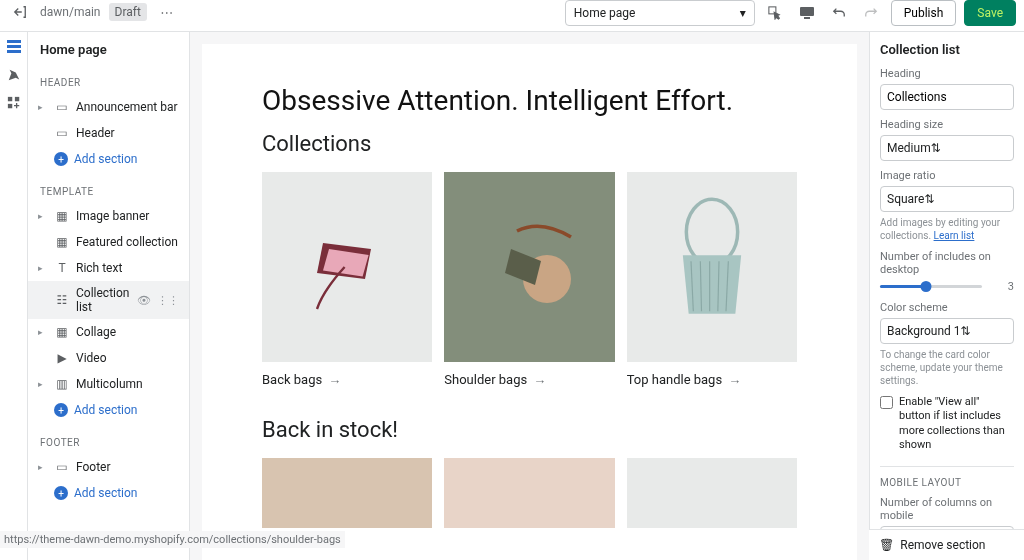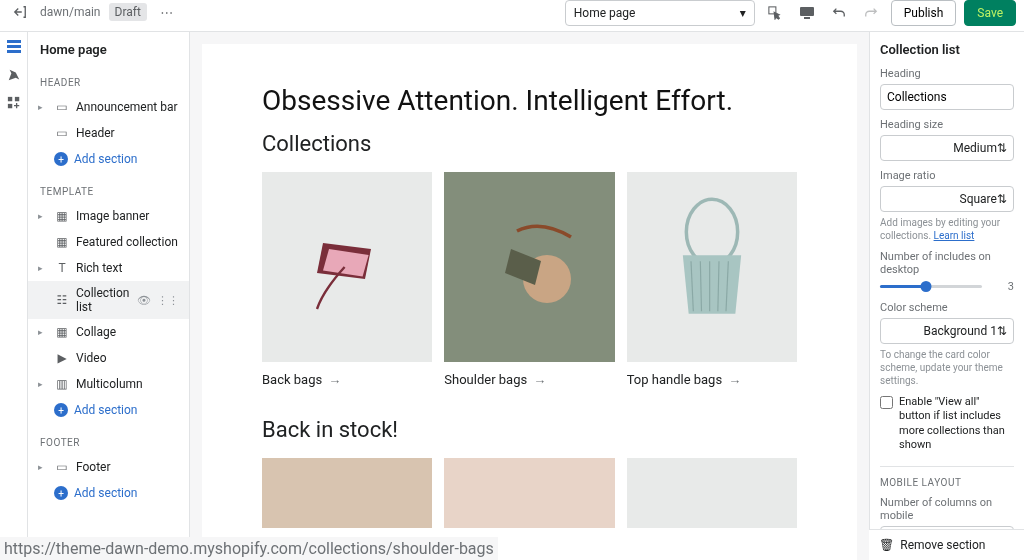--- a/index.html
+++ b/index.html
@@ -37,34 +37,34 @@
 .sec-title{font-size:22px;font-weight:400;margin-bottom:16px}
 .grid3{display:flex;gap:12px;margin-bottom:14px}
 .card{flex:1}
 .card-img{width:100%;height:190px;background:#e8eae9;display:flex;align-items:center;justify-content:center;overflow:hidden}
 .card-cap{font-size:13px;margin-top:10px;display:flex;align-items:center;gap:6px}
 .arrow{color:#6d7175}
 .props{width:155px;background:#fff;border-left:1px solid #e1e3e5;overflow-y:auto;padding:10px 10px 40px;font-size:12px}
 .p-title{font-weight:600;font-size:13px;margin-bottom:10px}
 .p-label{font-size:11px;color:#6d7175;margin-bottom:4px;margin-top:8px}
 .p-input{width:100%;height:26px;border:1px solid #c9cccf;border-radius:4px;padding:0 6px;font-size:12px;background:#fff}
-.p-select{width:100%;height:26px;border:1px solid #c9cccf;border-radius:4px;padding:0 6px;font-size:12px;background:#fff;display:flex;align-items:center;justify-content:flex-end}
+.p-select{width:100%;height:26px;border:1px solid #c9cccf;border-radius:4px;padding:0 6px;font-size:12px;background:#fff;display:flex;align-items:center;justify-content:flex-start}
 .p-hint{font-size:10px;color:#8c9196;margin-top:4px;line-height:1.3}
 .p-hint a{color:#2c6ecb;text-decoration:underline}
 .slider-row{display:flex;align-items:center;gap:6px;margin-top:4px}
 .slider{flex:1;height:3px;background:#d2d5d8;border-radius:2px;position:relative}
 .slider-fill{height:100%;background:#2c6ecb;border-radius:2px}
 .slider-thumb{width:11px;height:11px;background:#2c6ecb;border-radius:50%;position:absolute;top:-4px;transform:translateX(-50%)}
 .slider-val{font-size:11px;color:#6d7175;min-width:26px;text-align:right}
 .p-check{display:flex;gap:6px;margin-top:8px;align-items:flex-start}
 .p-check input{margin-top:1px}
 .p-check span{font-size:11px;line-height:1.3}
 .p-section{font-size:10px;letter-spacing:.5px;color:#6d7175;margin-top:14px;padding-top:10px;border-top:1px solid #e1e3e5;text-transform:uppercase}
 .p-remove{position:fixed;bottom:0;right:0;width:155px;padding:8px 10px;border-top:1px solid #e1e3e5;background:#fff;display:flex;align-items:center;gap:6px;font-size:12px;cursor:pointer}
-.status{position:fixed;bottom:0;left:0;font-size:16px;color:#6d7175;padding:2px 4px;background:#f6f6f7}
+.status{position:fixed;bottom:12px;left:0;font-size:11px;color:#6d7175;padding:2px 4px;background:#f6f6f7}
 svg{display:block}
 </style>
 </head>
 <body>
 
 <div class="topbar">
   <div class="tb-left">
     <div class="icon-btn">
         <svg width="14" height="14" viewBox="0 0 16 16" fill="none" stroke="currentColor" stroke-width="1.5">
           <path d="M6 12l-4-4 4-4M2 8h8M12 2h2v12h-2"></path>

